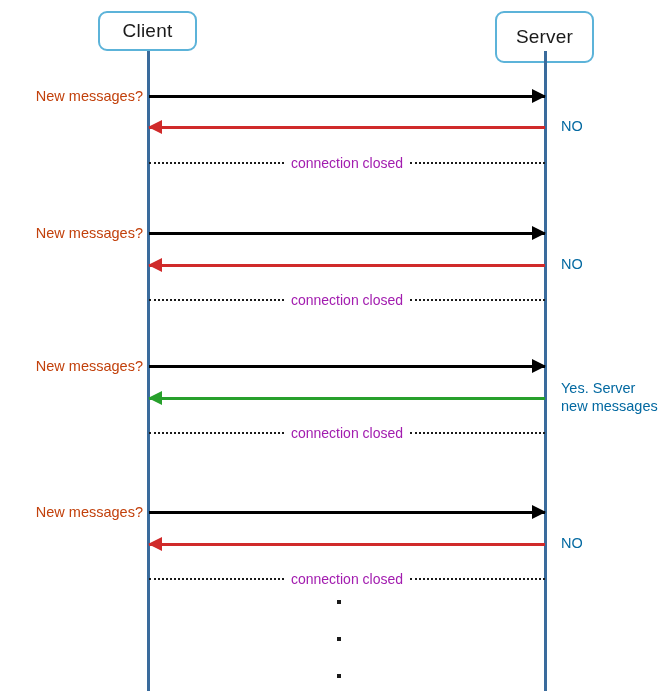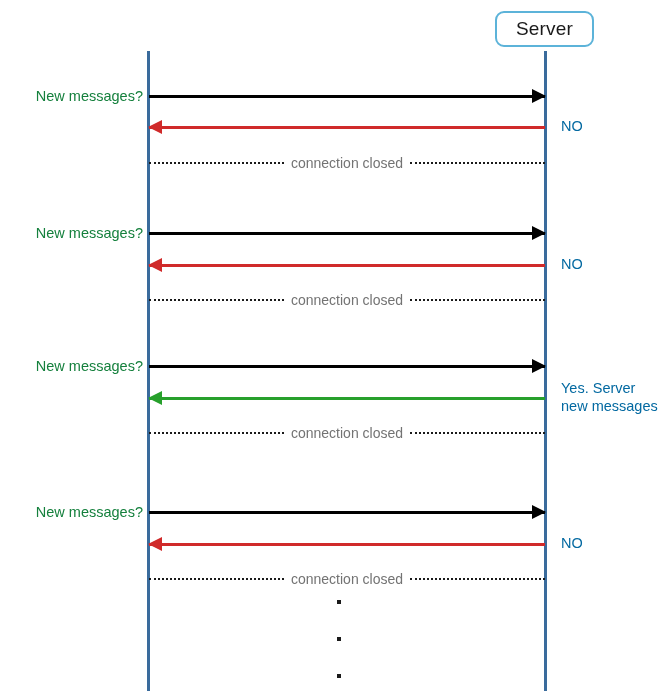--- a/index.html
+++ b/index.html
@@ -28,21 +28,21 @@
     border: 2px solid var(--boxBorder, #5cb3d9);
     border-radius: 9px;
     display: flex;
     align-items: center;
     justify-content: center;
     font-size: 19px;
     color: #1a1a1a;
     letter-spacing: 0.2px;
   }
   #box-client { left: 98px;  top: 11px; width: 99px; height: 40px; }
-  #box-server { left: 495px; top: 11px; width: 99px; height: 36px; }
+  #box-server { left: 495px; top: 11px; width: 99px; height: 52px; }
 
   
   .lifeline {
     position: absolute;
     width: 3px;
     background: #3a6b9c;
     top: 51px;
     height: 640px;
   }
   #lifeline-client { left: 147px; }
@@ -54,21 +54,21 @@
     left: 0;
     width: 671px;
     height: 20px;
   }
   .msg-label-left {
     position: absolute;
     right: 528px;           
     top: 0;
     line-height: 20px;
     font-size: 14.5px;
-    color: #15803d;
+    color: #c2410c;
     white-space: nowrap;
     text-align: right;
   }
   .msg-label-right {
     position: absolute;
     left: 561px;
     top: 0;
     line-height: 18px;
     font-size: 14.5px;
     color: #0369a1;
@@ -122,21 +122,21 @@
   }
   .dash-seg {
     flex: 1 1 auto;
     height: 0;
     border-top: 2px dotted #1a1a1a;
   }
   .closed-label {
     flex: 0 0 auto;
     padding: 0 7px;
     font-size: 14px;
-    color: #737373;
+    color: #a21caf;
     line-height: 18px;
     white-space: nowrap;
   }
 
   
   #ellipsis {
     position: absolute;
     left: 330px;
     top: 600px;
     width: 18px;
@@ -147,20 +147,23 @@
     background: #1a1a1a;
     margin: 0 auto 33px auto;
   }
   .ellipsis-dot:last-child { margin-bottom: 0; }
 </style>
 </head>
 <body>
 
 <div id="diagram">
 
+  <div class="participant-box" id="box-client">
+    <span>Client</span>
+  </div>
 
   <div class="participant-box" id="box-server">
     <span>Server</span>
   </div>
 
   <div class="lifeline" id="lifeline-client"></div>
   <div class="lifeline" id="lifeline-server"></div>
 
   <div class="msg-row" style="top:86px;">
     <div class="msg-label-left">New messages?</div>

